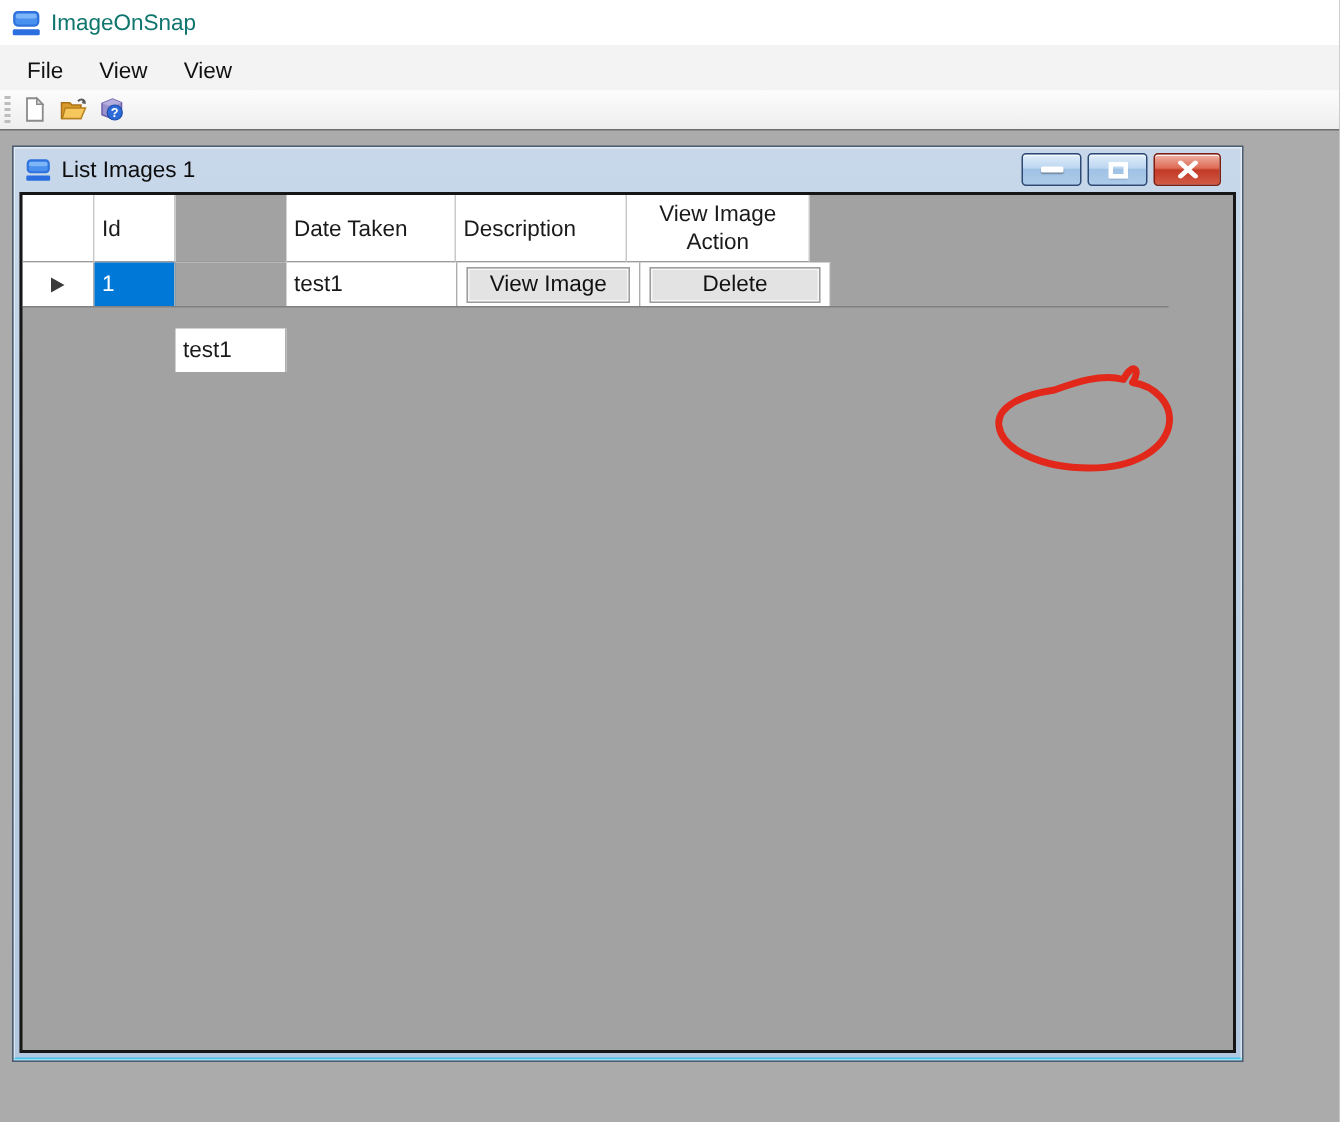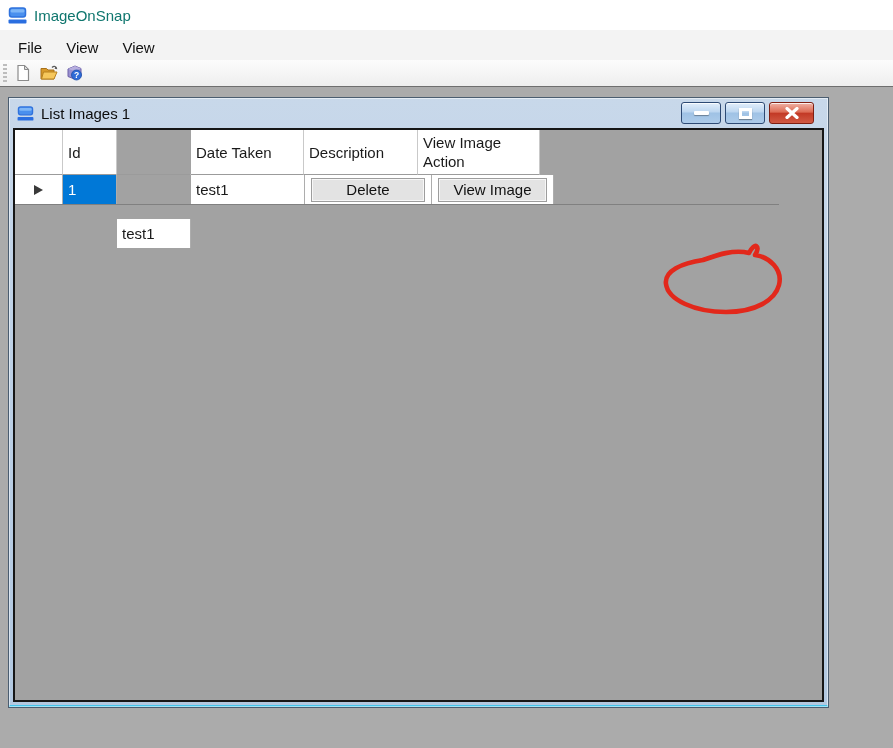--- a/index.html
+++ b/index.html
@@ -37,21 +37,21 @@
   .cbtn.close { width:45px; border:1px solid #7e1f12;
      background:linear-gradient(180deg,#f0b2a6 0%, #dd6c55 45%, #c33a26 52%, #d15a44 100%);
   }
   .glyph-min { width:15px; height:4px; background:#fff; border-radius:1px; box-shadow:0 1px 1px rgba(0,0,0,.35); }
   .glyph-max { width:13px; height:11px; border:3px solid #fff; box-shadow:0 1px 1px rgba(0,0,0,.35); }
 
   .child-client { position:absolute; left:4px; right:4px; top:30px; bottom:5px;
      border:2px solid #161616; background:#a2a2a2; overflow:hidden; }
 
   
-  .grid { position:absolute; inset:0; }
+  .grid { position:absolute; inset:0;text-align:center; }
   .grid-row { display:flex; }
   .cell { background:#fff; border-right:1px solid #adadad; padding:0 5px; display:flex; align-items:center; overflow:hidden; }
   .hdr .cell { border-right:1px solid #c9c9c9; border-bottom:1px solid #9b9b9b; font-size:15px; line-height:19px; }
   .hdr { height:45px; }
   .datarow { height:30px; border-bottom:1px solid #808080; width:764px; }
   .datarow .cell { height:100%; }
   .c0 { width:48px; justify-content:center; }
   .c1 { width:54px; }
   .c2 { width:74px;margin-top:44px; }
   .c3 { width:114px; }
@@ -151,25 +151,25 @@
             <div class="cell c7">View Image Action</div>
           </div>
 
           <div class="grid-row datarow">
             <div class="cell c0">
               <div class="row-arrow"></div>
             </div>
             <div class="cell c1 sel">1</div>
             <div class="cell c2">test1</div>
             <div class="cell c3">test1</div>
+            <div class="cell c7">
+              <div class="cell-button">View Image</div>
+            </div>
             <div class="cell c6">
               <div class="cell-button">Delete</div>
-            </div>
-            <div class="cell c7">
-              <div class="cell-button">View Image</div>
             </div>
           </div>
 
         </div>
       </div>
     </div>
 
     <svg class="annotation" width="160" height="100" viewBox="0 0 160 100">
       <path d="M 55 26
                C 34 29, 16 37, 18 50

